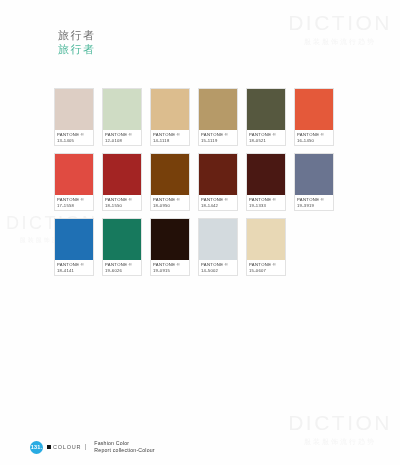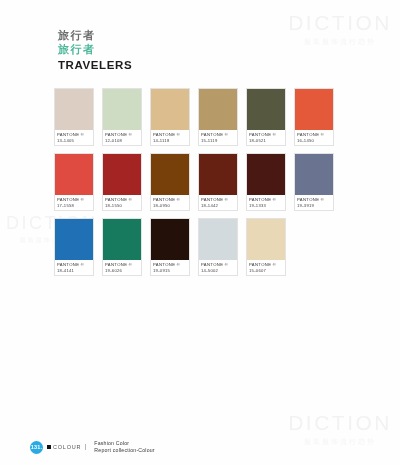--- a/index.html
+++ b/index.html
@@ -50,21 +50,20 @@
   .wm-mid-left { top: 214px; left: 6px; }
   .wm-mid-left .wm-word { font-size: 18px; color: #f3f3f3; }
   .wm-mid-left .wm-sub { font-size: 6px; }
 
   
   .header {
     position: absolute;
     left: 58px;
     top: 29px;
     line-height: 1.25;
-    font-weight: bold;
   }
   .title-cn-1 {
     font-family: "DejaVu Sans", sans-serif;
     font-size: 11px;
     color: #6b6b6b;
     letter-spacing: 1.5px;
   }
   .title-cn-2 {
     font-family: "DejaVu Sans", sans-serif;
     font-size: 11px;
@@ -198,21 +197,20 @@
   </div>
 
   <div class="watermark wm-bottom">
     <div class="wm-word">DICTION</div>
     <div class="wm-sub">服装服饰流行趋势</div>
   </div>
 
   <div class="header">
     <div class="title-cn-1">旅行者</div>
     <div class="title-cn-2">旅行者</div>
-    <div class="title-en">TRAVELERS</div>
   </div>
 
   <div class="grid" id="grid">
       <div class="row">
         <div class="chip">
           <div class="chip-color" style="background: rgb(221, 206, 196);"></div>
           <div class="chip-label">
             <span class="chip-brand">PANTONE ®</span>
             <span class="chip-code">13-1405</span>
           </div>

